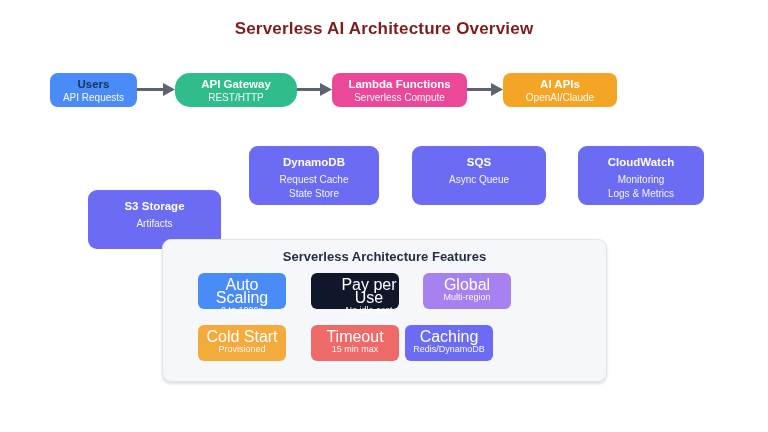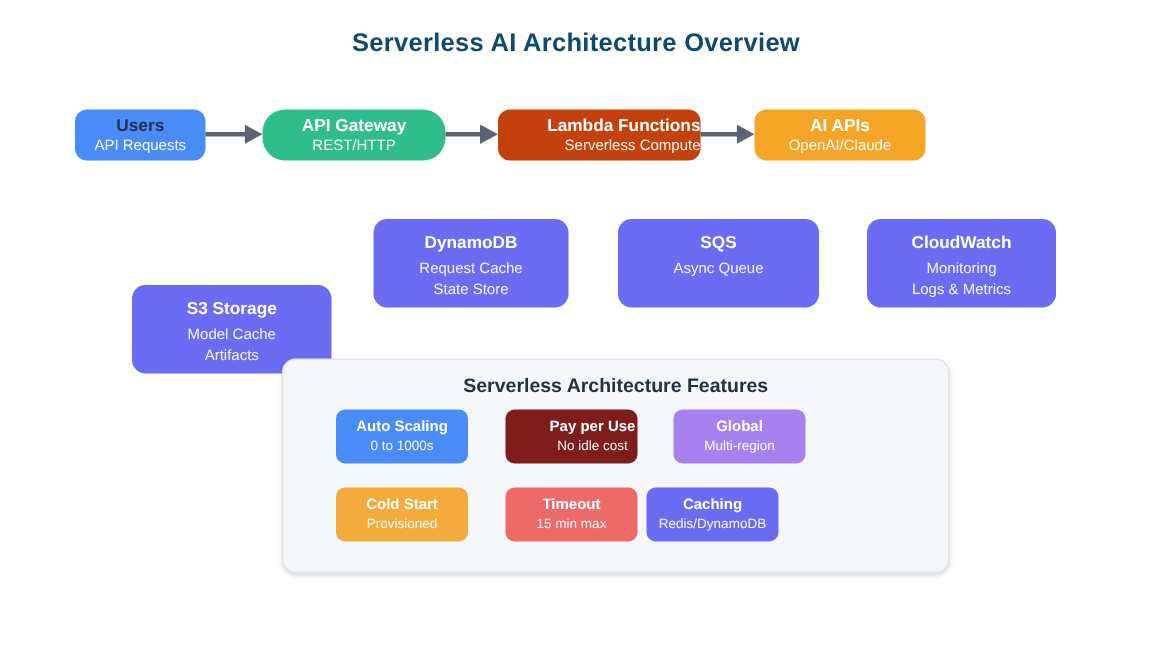--- a/index.html
+++ b/index.html
@@ -2,21 +2,21 @@
 <html><head>
 <meta charset="utf-8">
 <style>
   html,body { margin:0; padding:0; background:#ffffff; }
   .canvas {
     position:relative; width:768px; height:432px; background:#ffffff;
     font-family:"Liberation Sans", sans-serif; overflow:hidden;
   }
   .page-title {
     position:absolute; top:19px; left:0; width:768px; text-align:center;
-    font-size:17px; font-weight:bold; color:#0c4a6e; letter-spacing:.2px;
+    font-size:17px; font-weight:bold; color:#7f1d1d; letter-spacing:.2px;
   }
 
   
   .fnode {
     position:absolute; top:73px; height:34px; border-radius:8px;
     color:#ffffff; text-align:center; box-sizing:border-box; padding-top:4px;
   }
   .fnode .t { font-size:11.5px; font-weight:bold; line-height:14px; }
   .fnode .s { font-size:10px; line-height:13px; opacity:.95; }
   .n-users  { left:50px;  width:87px;  }
@@ -53,21 +53,21 @@
     box-sizing:border-box; box-shadow:0 2px 3px rgba(130,140,155,.28);
   }
   .panel-title {
     position:absolute; top:9px; left:0; width:100%; text-align:center;
     font-size:13px; font-weight:bold; color:#233044;
   }
   .chip {
     position:absolute; width:88px; height:36px; border-radius:6px;
     color:#ffffff; text-align:center; box-sizing:border-box; padding-top:5px;
   }
-  .chip .t { font-size:10px; font-weight:bold; line-height:13px; }
+  .chip .t { font-size:16px; font-weight:normal; line-height:13px; }
   .chip .s { font-size:9px; line-height:12px; opacity:.95; }
   .c1 { left:35px;  top:33px; }
   .c2 { left:148px; top:33px; }
   .c3 { left:260px; top:33px;text-align:center; }
   .c4 { left:35px;  top:85px; }
   .c5 { left:148px; top:85px; }
   .c6 { left:242px; top:85px; }
 </style>
 </head>
 <body>
@@ -89,66 +89,65 @@
   <div class="fnode n-apigw" style="background-color: rgb(46, 189, 139); border-radius: 15px;">
     <div class="t" style="color: rgb(255, 255, 255);">API Gateway</div>
     <div class="s">REST/HTTP</div>
   </div>
 
   <div class="arrow a2">
     <div class="line" style="background-color: rgb(91, 100, 112);"></div>
     <div class="head" style="background-color: rgb(91, 100, 112);"></div>
   </div>
 
-  <div class="fnode n-lambda" style="background-color: #c2410c; text-align: right;">
+  <div class="fnode n-lambda" style="background-color: #ec4899;">
     <div class="t" style="color: rgb(255, 255, 255);">Lambda Functions</div>
     <div class="s">Serverless Compute</div>
   </div>
 
   <div class="arrow a3">
     <div class="line" style="background-color: rgb(91, 100, 112);"></div>
     <div class="head" style="background-color: rgb(91, 100, 112);"></div>
   </div>
 
   <div class="fnode n-aiapis" style="background-color: rgb(245, 165, 37);">
     <div class="t" style="color: rgb(255, 255, 255);">AI APIs</div>
     <div class="s">OpenAI/Claude</div>
   </div>
 
   <div class="svc s1" style="background-color: rgb(107, 107, 244); margin-top: 44px;">
     <div class="t">S3 Storage</div>
-    <div class="l">Model Cache</div>
     <div class="l">Artifacts</div>
   </div>
 
   <div class="svc s2" style="background-color: rgb(107, 107, 244);">
     <div class="t">DynamoDB</div>
     <div class="l">Request Cache</div>
     <div class="l">State Store</div>
   </div>
 
   <div class="svc s3" style="background-color: rgb(107, 107, 244);">
     <div class="t">SQS</div>
     <div class="l">Async Queue</div>
   </div>
 
   <div class="svc s4" style="background-color: rgb(107, 107, 244);">
     <div class="t">CloudWatch</div>
     <div class="l">Monitoring</div>
     <div class="l">Logs &amp; Metrics</div>
   </div>
 
-  <div class="panel" style="background-color: rgb(246, 247, 250); margin-left: 26px;">
+  <div class="panel" style="background-color: rgb(246, 247, 250);">
     <div class="panel-title">Serverless Architecture Features</div>
 
     <div class="chip c1" style="background-color: rgb(74, 140, 247);">
       <div class="t">Auto Scaling</div>
       <div class="s">0 to 1000s</div>
     </div>
-    <div class="chip c2" style="background-color: #7f1d1d; padding-left: 28px;">
+    <div class="chip c2" style="background-color: #0f172a; padding-left: 28px;">
       <div class="t">Pay per Use</div>
       <div class="s">No idle cost</div>
     </div>
     <div class="chip c3" style="background-color: rgb(168, 129, 240);">
       <div class="t">Global</div>
       <div class="s">Multi-region</div>
     </div>
     <div class="chip c4" style="background-color: rgb(245, 171, 60);">
       <div class="t">Cold Start</div>
       <div class="s">Provisioned</div>

